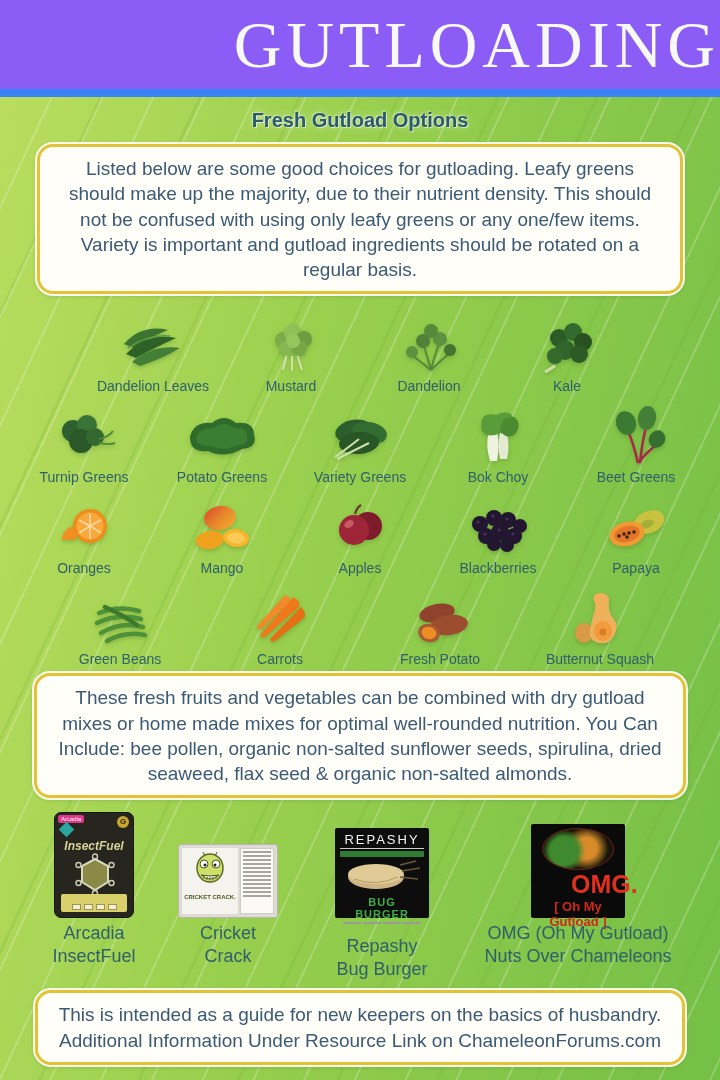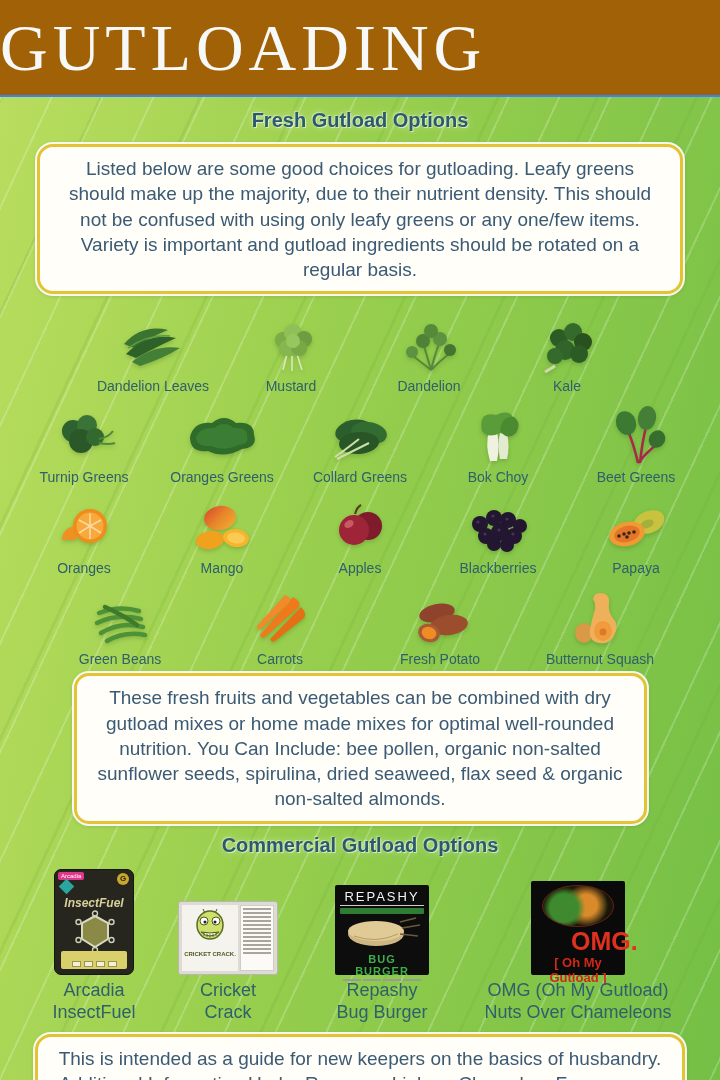--- a/index.html
+++ b/index.html
@@ -1,56 +1,56 @@
 <!DOCTYPE html>
 <html><head>
 <meta charset="utf-8">
 <style>
   * { margin:0; padding:0; box-sizing:border-box; }
   body { width:720px; font-family:"Liberation Sans", sans-serif; }
   .page { width:720px; height:1080px; display:flex; flex-direction:column; overflow:hidden; background:#8fcb4a; }
 
   
-  .banner { background:#a16207; height:97px; display:flex; align-items:center; justify-content:flex-start; border-bottom:2px solid #3b82f6; flex:0 0 auto; }
+  .banner { background:#8b5cf6; height:97px; display:flex; align-items:center; justify-content:flex-end; border-bottom:8px solid #3b82f6; flex:0 0 auto; }
   .banner h1 { font-family:"Liberation Serif", serif; font-weight:400; font-size:66px; letter-spacing:5px; color:#f7f9f9; }
 
   
   .main { flex:1 1 auto; position:relative;
     background:
       repeating-linear-gradient(115deg, rgba(255,255,255,0.20) 0px, rgba(255,255,255,0.20) 2px, rgba(255,255,255,0) 2px, rgba(255,255,255,0) 46px),
       repeating-linear-gradient(115deg, rgba(110,170,50,0.18) 0px, rgba(110,170,50,0.18) 3px, rgba(110,170,50,0) 3px, rgba(110,170,50,0) 90px),
       linear-gradient(100deg, #b9dd5e 0%, #97ce4d 45%, #74bf46 100%);
     padding-top:8px;
   }
   .sec-heading { text-align:center; font-size:20px; font-weight:bold; color:#2b5a6e;
     text-shadow: 1px 1px 0 rgba(255,255,255,0.55), -1px -1px 0 rgba(255,255,255,0.35), 0 0 7px rgba(255,255,255,0.5);
     margin:4px 0 8px 0; }
   .txtbox { background:#fffef9; border:3px solid #e3c235; border-radius:16px;
     box-shadow: 0 0 0 2px rgba(255,255,255,0.9), 0 1px 5px rgba(0,0,0,0.22);
     margin:12px auto 10px auto; padding:9px 16px; text-align:center;
     font-size:19px; line-height:1.33; color:#3b5a74; }
   .txtbox.intro { width:646px; }
-  .txtbox.note { width:573px; margin-top:6px;border-radius:15px; }
+  .txtbox.note { width:652px; margin-top:6px; }
   .txtbox.disclaimer { width:650px; margin-top:10px; }
 
   
   .food-grid { margin-top:14px; }
   .food-row { display:flex; justify-content:center; margin-bottom:5px; }
   .food { width:138px; display:flex; flex-direction:column; align-items:center; }
   .food.wide { width:160px; }
   .food-img { height:66px; display:flex; align-items:flex-end; justify-content:center;
     filter: drop-shadow(0 2px 2px rgba(40,80,20,0.25)); }
   .food-label { font-size:14px; color:#2f606b; margin-top:4px; white-space:nowrap; }
 
   
   .products { display:flex; justify-content:center; align-items:flex-start; margin-top:6px; }
   .product { display:flex; flex-direction:column; align-items:center; }
   .product .pkg-wrap { height:110px; display:flex; align-items:flex-end; justify-content:center; }
   .prod-caption { font-size:18px; color:#2f606b; text-align:center; line-height:1.25; margin-top:4px; }
-  .p-col1 { width:128px; } .p-col2 { width:140px; } .p-col3 { width:168px; } .p-col4 { width:224px; }
+  .p-col1 { width:128px; } .p-col2 { width:140px; } .p-col3 { width:168px;gap:13px; } .p-col4 { width:224px; }
 
   .pkg-arcadia { width:80px; height:106px; background:#26261f; border-radius:7px; position:relative; border:1px solid #16160f; }
   .arc-tab { position:absolute; top:2px; left:3px; background:#e0378a; color:#fff; font-size:6px; padding:1px 3px; border-radius:2px; }
   .arc-badge { position:absolute; top:11px; left:6px; width:11px; height:11px; background:#2aa6a0; transform:rotate(45deg); }
   .arc-g { position:absolute; top:3px; right:4px; width:12px; height:12px; border-radius:50%; background:#c9a62c; color:#26261f; font-size:8px; font-weight:bold; text-align:center; line-height:12px; }
   .arc-name { position:absolute; top:26px; width:100%; text-align:center; color:#d8d09a; font-size:12px; font-weight:bold; font-style:italic; }
   .arc-hex { position:absolute; top:40px; left:18px; }
   .arc-strip { position:absolute; bottom:5px; left:6px; right:6px; height:18px; background:#d9d06c; border-radius:2px; display:flex; align-items:flex-end; justify-content:center; gap:3px; padding-bottom:2px; }
   .arc-strip i { width:9px; height:6px; background:#f4f0d8; border:1px solid #9a9450; }
 
@@ -169,35 +169,35 @@
           </div>
           <div class="food-label">Turnip Greens</div>
         </div>
         <div class="food">
           <div class="food-img">
             <svg width="76" height="56" viewBox="0 0 76 56">
                 <path d="M6 28 Q10 12 28 14 Q40 4 52 14 Q70 12 70 26 Q74 38 58 40 Q40 50 24 42 Q6 44 6 28 Z" fill="#2f6b2a"></path>
                 <path d="M12 28 Q16 18 30 19 Q40 11 50 19 Q64 18 63 27 Q66 35 54 36 Q40 43 27 37 Q12 38 12 28 Z" fill="#3a7d33"></path>
               </svg>
           </div>
-          <div class="food-label">Oranges Greens</div>
+          <div class="food-label">Potato Greens</div>
         </div>
         <div class="food">
           <div class="food-img">
             <svg width="70" height="56" viewBox="0 0 70 56">
                 <ellipse cx="28" cy="22" rx="18" ry="11" fill="#2b5e2c" transform="rotate(-14 28 22)"></ellipse>
                 <ellipse cx="44" cy="24" rx="18" ry="11" fill="#336c31" transform="rotate(10 44 24)"></ellipse>
                 <ellipse cx="34" cy="34" rx="20" ry="11" fill="#285627" transform="rotate(-4 34 34)"></ellipse>
                 <g stroke="#cfe0a8" stroke-width="2" fill="none">
                   <path d="M10 48 Q24 38 34 30"></path>
                   <path d="M12 50 Q28 42 44 34"></path>
                 </g>
               </svg>
           </div>
-          <div class="food-label">Collard Greens</div>
+          <div class="food-label">Variety Greens</div>
         </div>
         <div class="food">
           <div class="food-img">
             <svg width="56" height="60" viewBox="0 0 56 60">
                 <path d="M20 56 Q15 40 19 26 L27 26 Q30 42 27 56 Z" fill="#eef2df"></path>
                 <path d="M30 54 Q27 40 30 28 L37 28 Q40 42 37 54 Z" fill="#e2ead0"></path>
                 <path d="M12 26 Q8 6 26 10 Q44 2 44 20 Q42 32 30 28 Q18 34 12 26 Z" fill="#5a9c3a"></path>
                 <path d="M30 26 Q32 10 44 12 Q52 18 46 28 Q40 34 34 30 Z" fill="#4c8a31"></path>
               </svg>
           </div>
@@ -361,21 +361,20 @@
                 <circle cx="33" cy="43" r="3.5" fill="#d97b26"></circle>
               </svg>
           </div>
           <div class="food-label">Butternut Squash</div>
         </div>
       </div>
     </div>
 
     <div class="txtbox note">These fresh fruits and vegetables can be combined with dry gutload mixes or home made mixes for optimal well-rounded nutrition. You Can Include: bee pollen, organic non-salted sunflower seeds, spirulina, dried seaweed, flax seed &amp; organic non-salted almonds.</div>
 
-    <div class="sec-heading">Commercial Gutload Options</div>
 
     <div class="products">
 
       <div class="product p-col1">
         <div class="pkg-wrap">
           <div class="pkg-arcadia">
             <span class="arc-tab">Arcadia</span>
             <span class="arc-badge"></span>
             <span class="arc-g">G</span>
             <div class="arc-name">InsectFuel</div>

